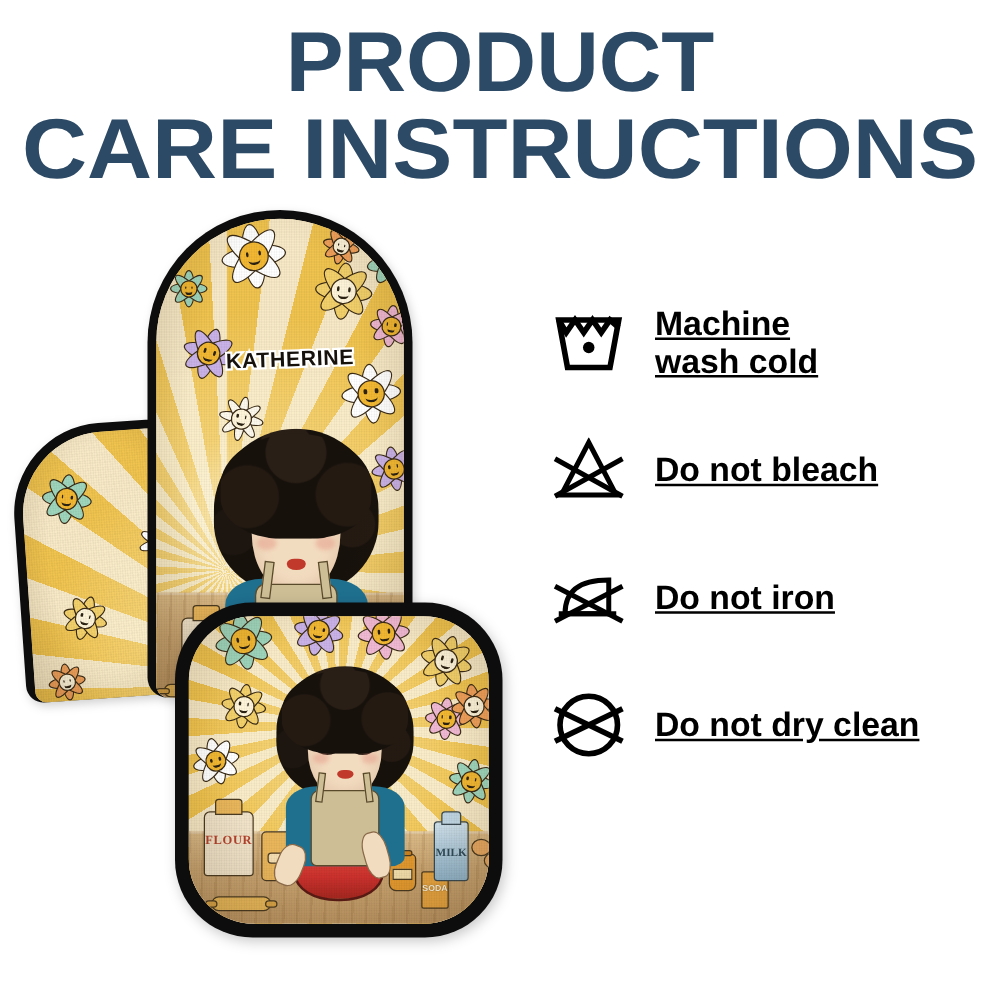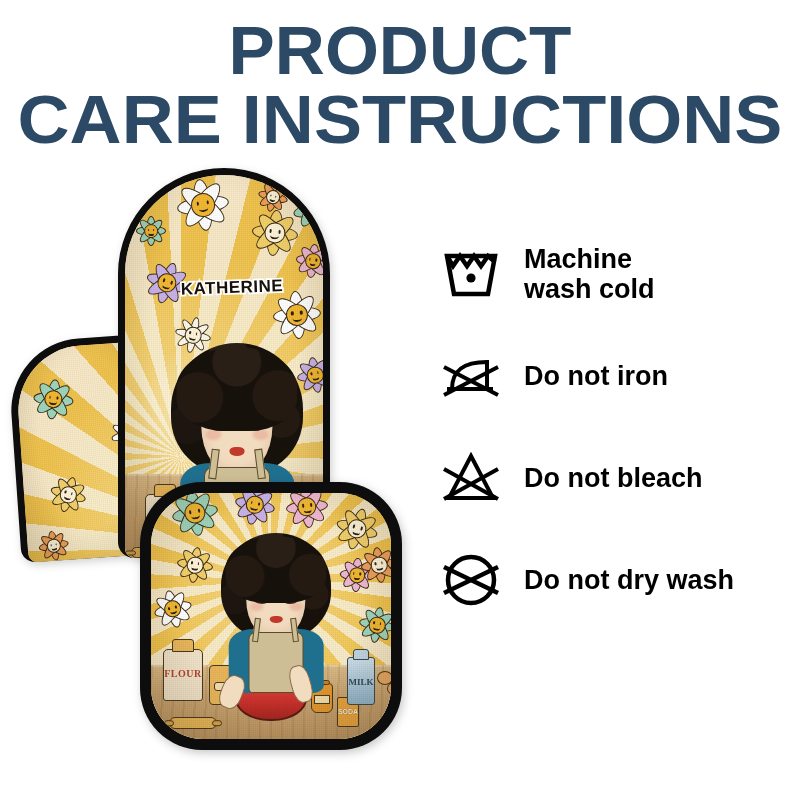--- a/index.html
+++ b/index.html
@@ -539,20 +539,21 @@
     paint-order: stroke fill;
     transform-origin: center;
   }
 
   
   #care-list {
     position: absolute;
     left: 440px;
     top: 236px;
     width: 350px;
+    text-decoration: underline;
   }
   .care-row {
     display: flex;
     align-items: center;
     height: 76px;
     margin-bottom: 26px;
   }
   .care-symbol {
     width: 62px;
     min-width: 62px;
@@ -921,44 +922,44 @@
         <circle cx="28" cy="30" r="4.6" fill="#000"></circle>
       </svg>
     </div>
     <div class="care-label">Machine
 wash cold</div>
   </div>
 
 
   <div class="care-row">
     <div class="care-symbol">
+      <svg width="58" height="52" viewBox="0 0 58 52">
+        <path d="M29 4 L51 46 L7 46 Z" fill="none" stroke="#000" stroke-width="4" stroke-linejoin="miter"></path>
+        <line x1="2" y1="17" x2="56" y2="47" stroke="#000" stroke-width="4"></line>
+        <line x1="56" y1="17" x2="2" y2="47" stroke="#000" stroke-width="4"></line>
+      </svg>
+    </div>
+    <div class="care-label">Do not bleach</div>
+  </div>
+
+  <div class="care-row">
+    <div class="care-symbol">
       <svg width="60" height="46" viewBox="0 0 60 46">
         <path d="M11 36 C11 18, 22 9, 46 9 L46 36 Z" fill="none" stroke="#000" stroke-width="4" stroke-linejoin="miter"></path>
         <line x1="6" y1="36" x2="52" y2="36" stroke="#000" stroke-width="4"></line>
         <line x1="3" y1="14" x2="57" y2="42" stroke="#000" stroke-width="4"></line>
         <line x1="57" y1="14" x2="3" y2="42" stroke="#000" stroke-width="4"></line>
       </svg>
     </div>
     <div class="care-label">Do not iron</div>
   </div>
 
   <div class="care-row">
     <div class="care-symbol">
-      <svg width="58" height="52" viewBox="0 0 58 52">
-        <path d="M29 4 L51 46 L7 46 Z" fill="none" stroke="#000" stroke-width="4" stroke-linejoin="miter"></path>
-        <line x1="2" y1="17" x2="56" y2="47" stroke="#000" stroke-width="4"></line>
-        <line x1="56" y1="17" x2="2" y2="47" stroke="#000" stroke-width="4"></line>
-      </svg>
-    </div>
-    <div class="care-label">Do not bleach</div>
-  </div>
-
-  <div class="care-row">
-    <div class="care-symbol">
       <svg width="58" height="58" viewBox="0 0 58 58">
         <circle cx="29" cy="29" r="23" fill="none" stroke="#000" stroke-width="4.5"></circle>
         <line x1="2" y1="16" x2="56" y2="42" stroke="#000" stroke-width="4.5"></line>
         <line x1="56" y1="16" x2="2" y2="42" stroke="#000" stroke-width="4.5"></line>
       </svg>
     </div>
-    <div class="care-label">Do not dry wash</div>
+    <div class="care-label">Do not dry clean</div>
   </div>
 </div>
 
 </body></html>

